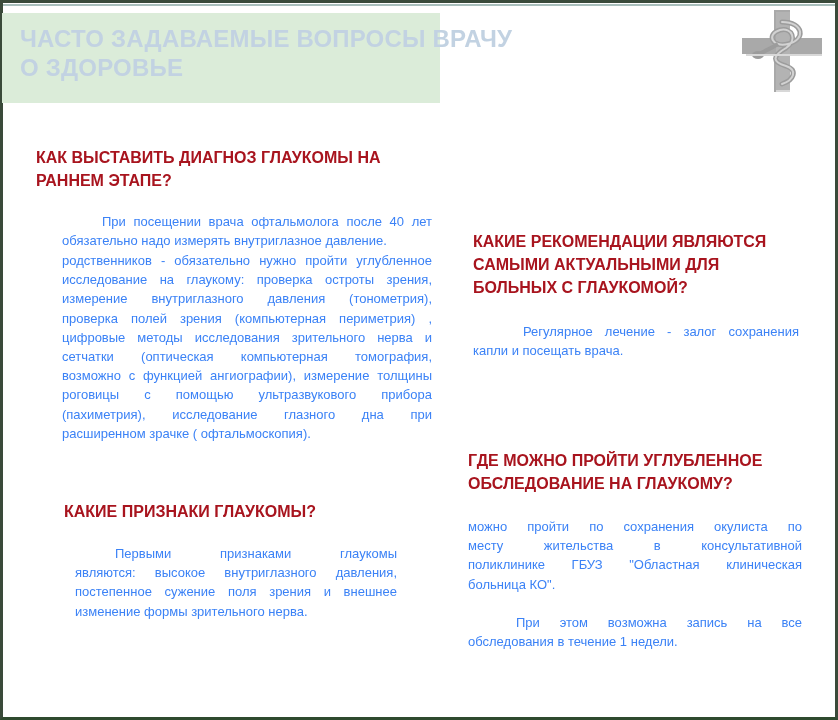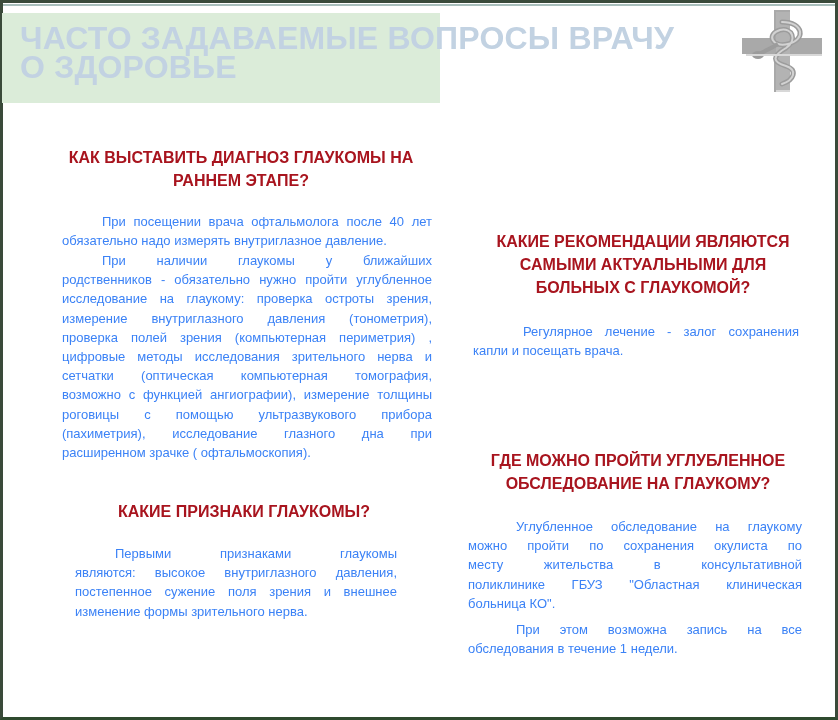--- a/index.html
+++ b/index.html
@@ -5,26 +5,26 @@
   html, body { margin: 0; padding: 0; background: #ffffff; }
   body { width: 838px; height: 720px; position: relative; overflow: hidden;
          font-family: "Liberation Sans", sans-serif; }
   .frame { position: absolute; left: 0; top: 0; width: 838px; height: 720px; box-sizing: border-box;
            border-top: 3px solid #3a4a3a; border-left: 3px solid #3a4a3a;
            border-right: 3px solid #3a4a3a; border-bottom: 3px solid #2f4a2f; }
   .frame-inner-top { position: absolute; left: 3px; right: 3px; top: 4px; height: 2px; background: #a9bfbc; }
   .title-banner { position: absolute; left: 2px; top: 13px; width: 438px; height: 90px;
                   background: #dbecd9; }
   .title-text { position: absolute; left: 20px; top: 24px; font-family: "Liberation Sans", sans-serif;
-                font-weight: bold; font-size: 32px; line-height: 29px; color: #c2d2e2;
+                font-weight: bold; font-size: 24px; line-height: 29px; color: #c2d2e2;
                 letter-spacing: 0.2px; white-space: pre-line; }
   .logo { position: absolute; left: 742px; top: 10px; width: 84px; width: 84px; height: 82px; }
 
   .q { position: absolute; font-family: "Liberation Sans", sans-serif; font-weight: bold;
-       color: #a8141e; font-size: 16px; line-height: 23px; white-space: pre-line; text-align: center; }
+       color: #a8141e; font-size: 16px; line-height: 23px; white-space: pre-line; }
   .p { position: absolute; font-family: "Liberation Sans", sans-serif; color: #3b82f6;
        font-size: 13px; line-height: 19.2px; text-align: justify; text-align-last: left; }
   .p span.line { display: block; text-align: justify; text-align-last: justify; }
   .p span.line.last { text-align-last: left; }
   .indent { padding-left: 40px; }
 </style>
 </head>
 <body>
 
 <div class="frame"></div>
@@ -50,21 +50,20 @@
 
 <div class="q" style="left:36px; top:146px; width:410px;"> КАК    ВЫСТАВИТЬ ДИАГНОЗ    ГЛАУКОМЫ НА
 РАННЕМ ЭТАПЕ?</div>
 
 <div class="p" style="left:62px; top:212px; width:370px;">
   <span class="line indent" style="text-align-last:justify;">При посещении врача офтальмолога после 40 лет</span>
   <span class="line last">обязательно надо измерять внутриглазное давление.</span>
 </div>
 
 <div class="p" style="left:62px; top:251px; width:370px;">
-  <span class="line indent">При наличии глаукомы у ближайших</span>
   <span class="line">родственников - обязательно нужно пройти углубленное</span>
   <span class="line">исследование на глаукому: проверка остроты зрения,</span>
   <span class="line">измерение внутриглазного давления (тонометрия),</span>
   <span class="line">проверка полей зрения (компьютерная периметрия) ,</span>
   <span class="line">цифровые методы исследования зрительного нерва и</span>
   <span class="line">сетчатки (оптическая компьютерная томография,</span>
   <span class="line">возможно с функцией ангиографии), измерение толщины</span>
   <span class="line">роговицы с помощью ультразвукового прибора</span>
   <span class="line">(пахиметрия), исследование глазного дна при</span>
   <span class="line last">расширенном зрачке ( офтальмоскопия).</span>
@@ -85,23 +84,22 @@
 
 <div class="p" style="left:473px; top:322px; width:326px;">
   <span class="line indent" style="padding-left:50px;">Регулярное лечение - залог сохранения</span>
   <span class="line last">капли   и посещать врача.</span>
 </div>
 
 <div class="q" style="left:468px; top:449px; width:340px;">ГДЕ МОЖНО  ПРОЙТИ УГЛУБЛЕННОЕ
 ОБСЛЕДОВАНИЕ   НА ГЛАУКОМУ?</div>
 
 <div class="p" style="left:468px; top:517px; width:334px;">
-  <span class="line indent" style="padding-left:48px;">Углубленное обследование на глаукому</span>
   <span class="line">можно пройти  по сохранения окулиста по</span>
   <span class="line">месту жительства в консультативной</span>
   <span class="line">поликлинике ГБУЗ "Областная клиническая</span>
   <span class="line last">больница КО".</span>
 </div>
 
 <div class="p" style="left:468px; top:613px; width:334px;">
-  <span class="line indent" style="padding-left:48px;margin-top:7px;">При этом возможна запись  на все</span>
+  <span class="line indent" style="padding-left:48px;">При этом возможна запись  на все</span>
   <span class="line last">обследования  в течение 1 недели.</span>
 </div>
 
 </body></html>

